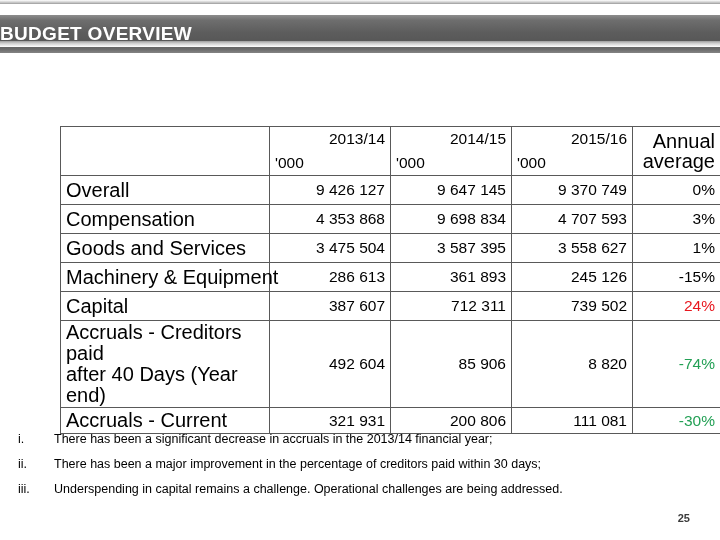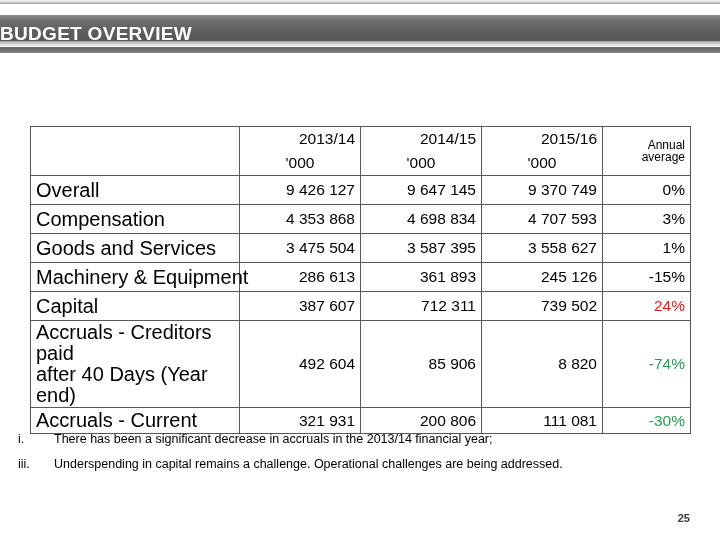--- a/index.html
+++ b/index.html
@@ -78,20 +78,21 @@
     left: 30px;
     top: 126px;
     width: 660px;
   }
   table.budget {
     border-collapse: collapse;
     width: 660px;
     table-layout: fixed;
     font-size: 15px;
     color: #000000;
+    margin-left: 30px;
   }
   table.budget td, table.budget th {
     border: 1px solid #595959;
     padding: 1px 5px;
     vertical-align: middle;
     font-weight: normal;
     background: #ffffff;
   }
   col.c-label { width: 209px; }
   col.c-y1    { width: 121px; }
@@ -100,32 +101,32 @@
   col.c-avg   { width: 88px; }
 
   .hdr-year {
     text-align: right;
     font-weight: bold;
     font-size: 15.5px;
     height: 22px;
     border-bottom: none !important;
   }
   .hdr-unit {
-    text-align: center;
+    text-align: left;
     font-weight: bold;
     font-size: 15.5px;
     height: 22px;
     border-top: none !important;
   }
   .hdr-blank-label-top   { border-bottom: none !important; }
   .hdr-blank-label-bot   { border-top: none !important; }
   .hdr-avg {
     text-align: right;
     font-weight: bold;
-    font-size: 12px;
+    font-size: 20px;
     line-height: 1.02;
     vertical-align: middle;
   }
 
   td.label {
     text-align: left;
     font-size: 20px;
     white-space: nowrap;
   }
   td.label.two-line {
@@ -228,21 +229,21 @@
         <td class="label">Overall</td>
         <td class="num">9 426 127</td>
         <td class="num">9 647 145</td>
         <td class="num">9 370 749</td>
         <td class="pct pct-neutral">0%</td>
       </tr>
 
       <tr class="r-tall">
         <td class="label">Compensation</td>
         <td class="num">4 353 868</td>
-        <td class="num">4 698 834</td>
+        <td class="num">9 698 834</td>
         <td class="num">4 707 593</td>
         <td class="pct pct-neutral">3%</td>
       </tr>
 
       <tr class="r-tall">
         <td class="label">Goods and Services</td>
         <td class="num">3 475 504</td>
         <td class="num">3 587 395</td>
         <td class="num">3 558 627</td>
         <td class="pct pct-neutral">1%</td>
@@ -286,18 +287,22 @@
     </tbody>
   </table>
 </div>
 
 <div class="notes">
   <div class="note-row">
     <span class="note-marker">i.</span>
     <span class="note-text">There has been a significant decrease in  accruals in the 2013/14 financial year;</span>
   </div>
   <div class="note-row">
+    <span class="note-marker">ii.</span>
+    <span class="note-text">There has been a major improvement in the percentage of creditors paid within 30 days;</span>
+  </div>
+  <div class="note-row">
     <span class="note-marker">iii.</span>
     <span class="note-text">Underspending in capital  remains a challenge. Operational challenges are being addressed.</span>
   </div>
 </div>
 
 <div class="page-number">25</div>
 
 </body></html>

